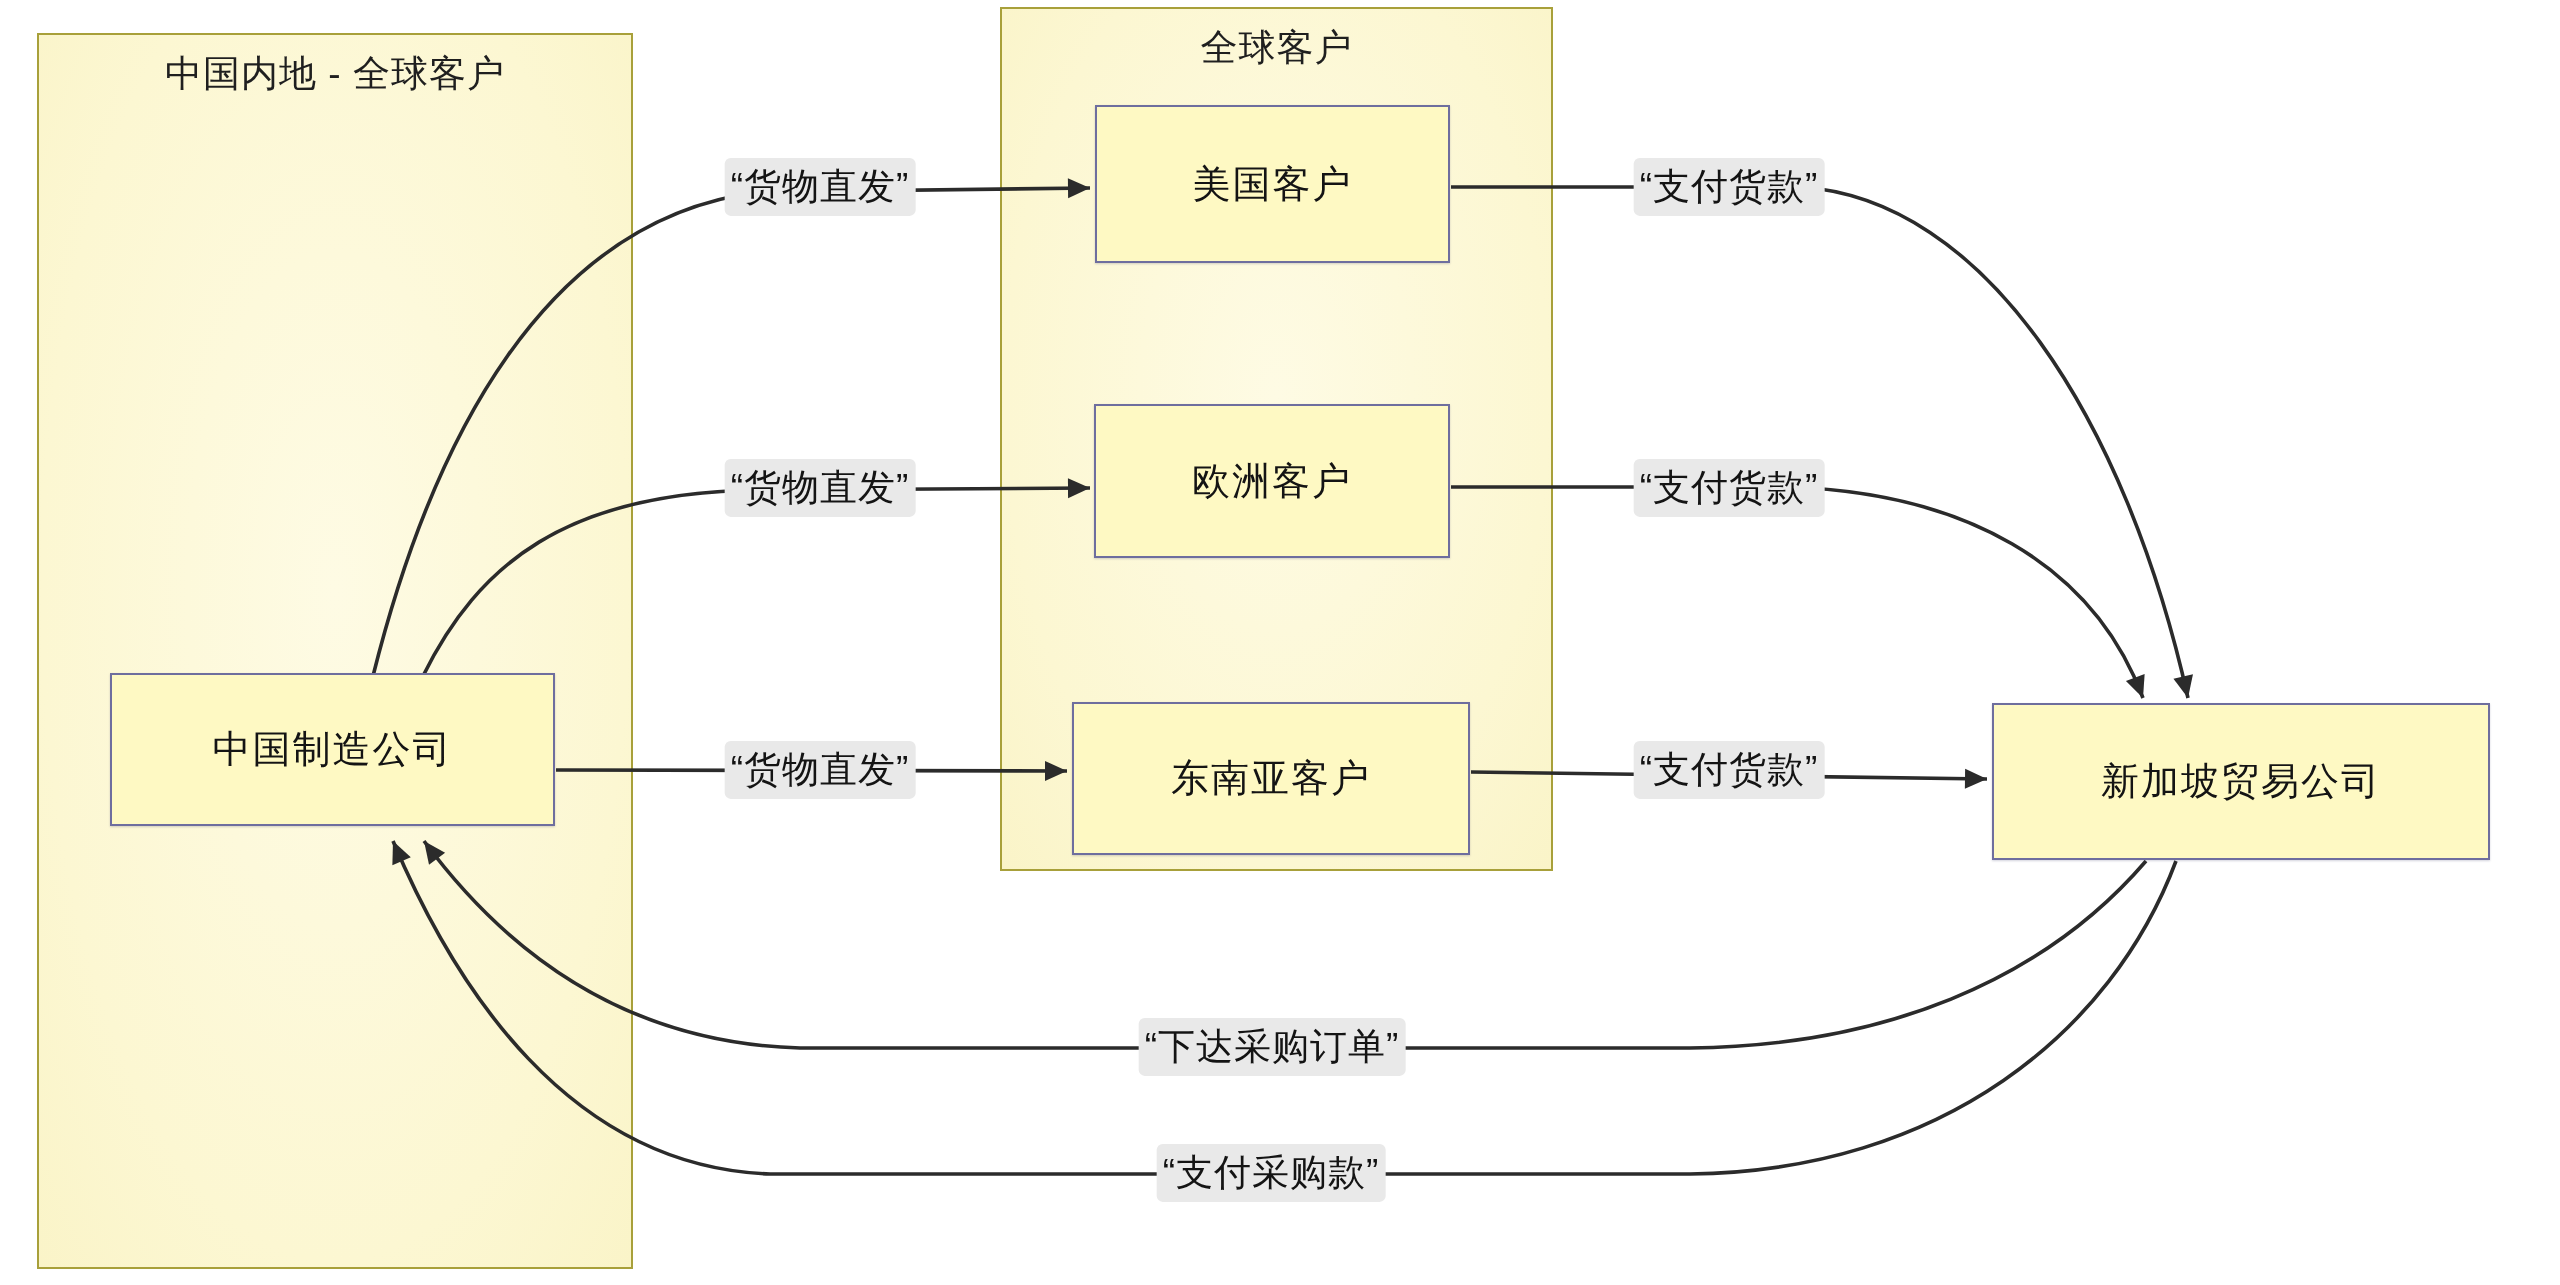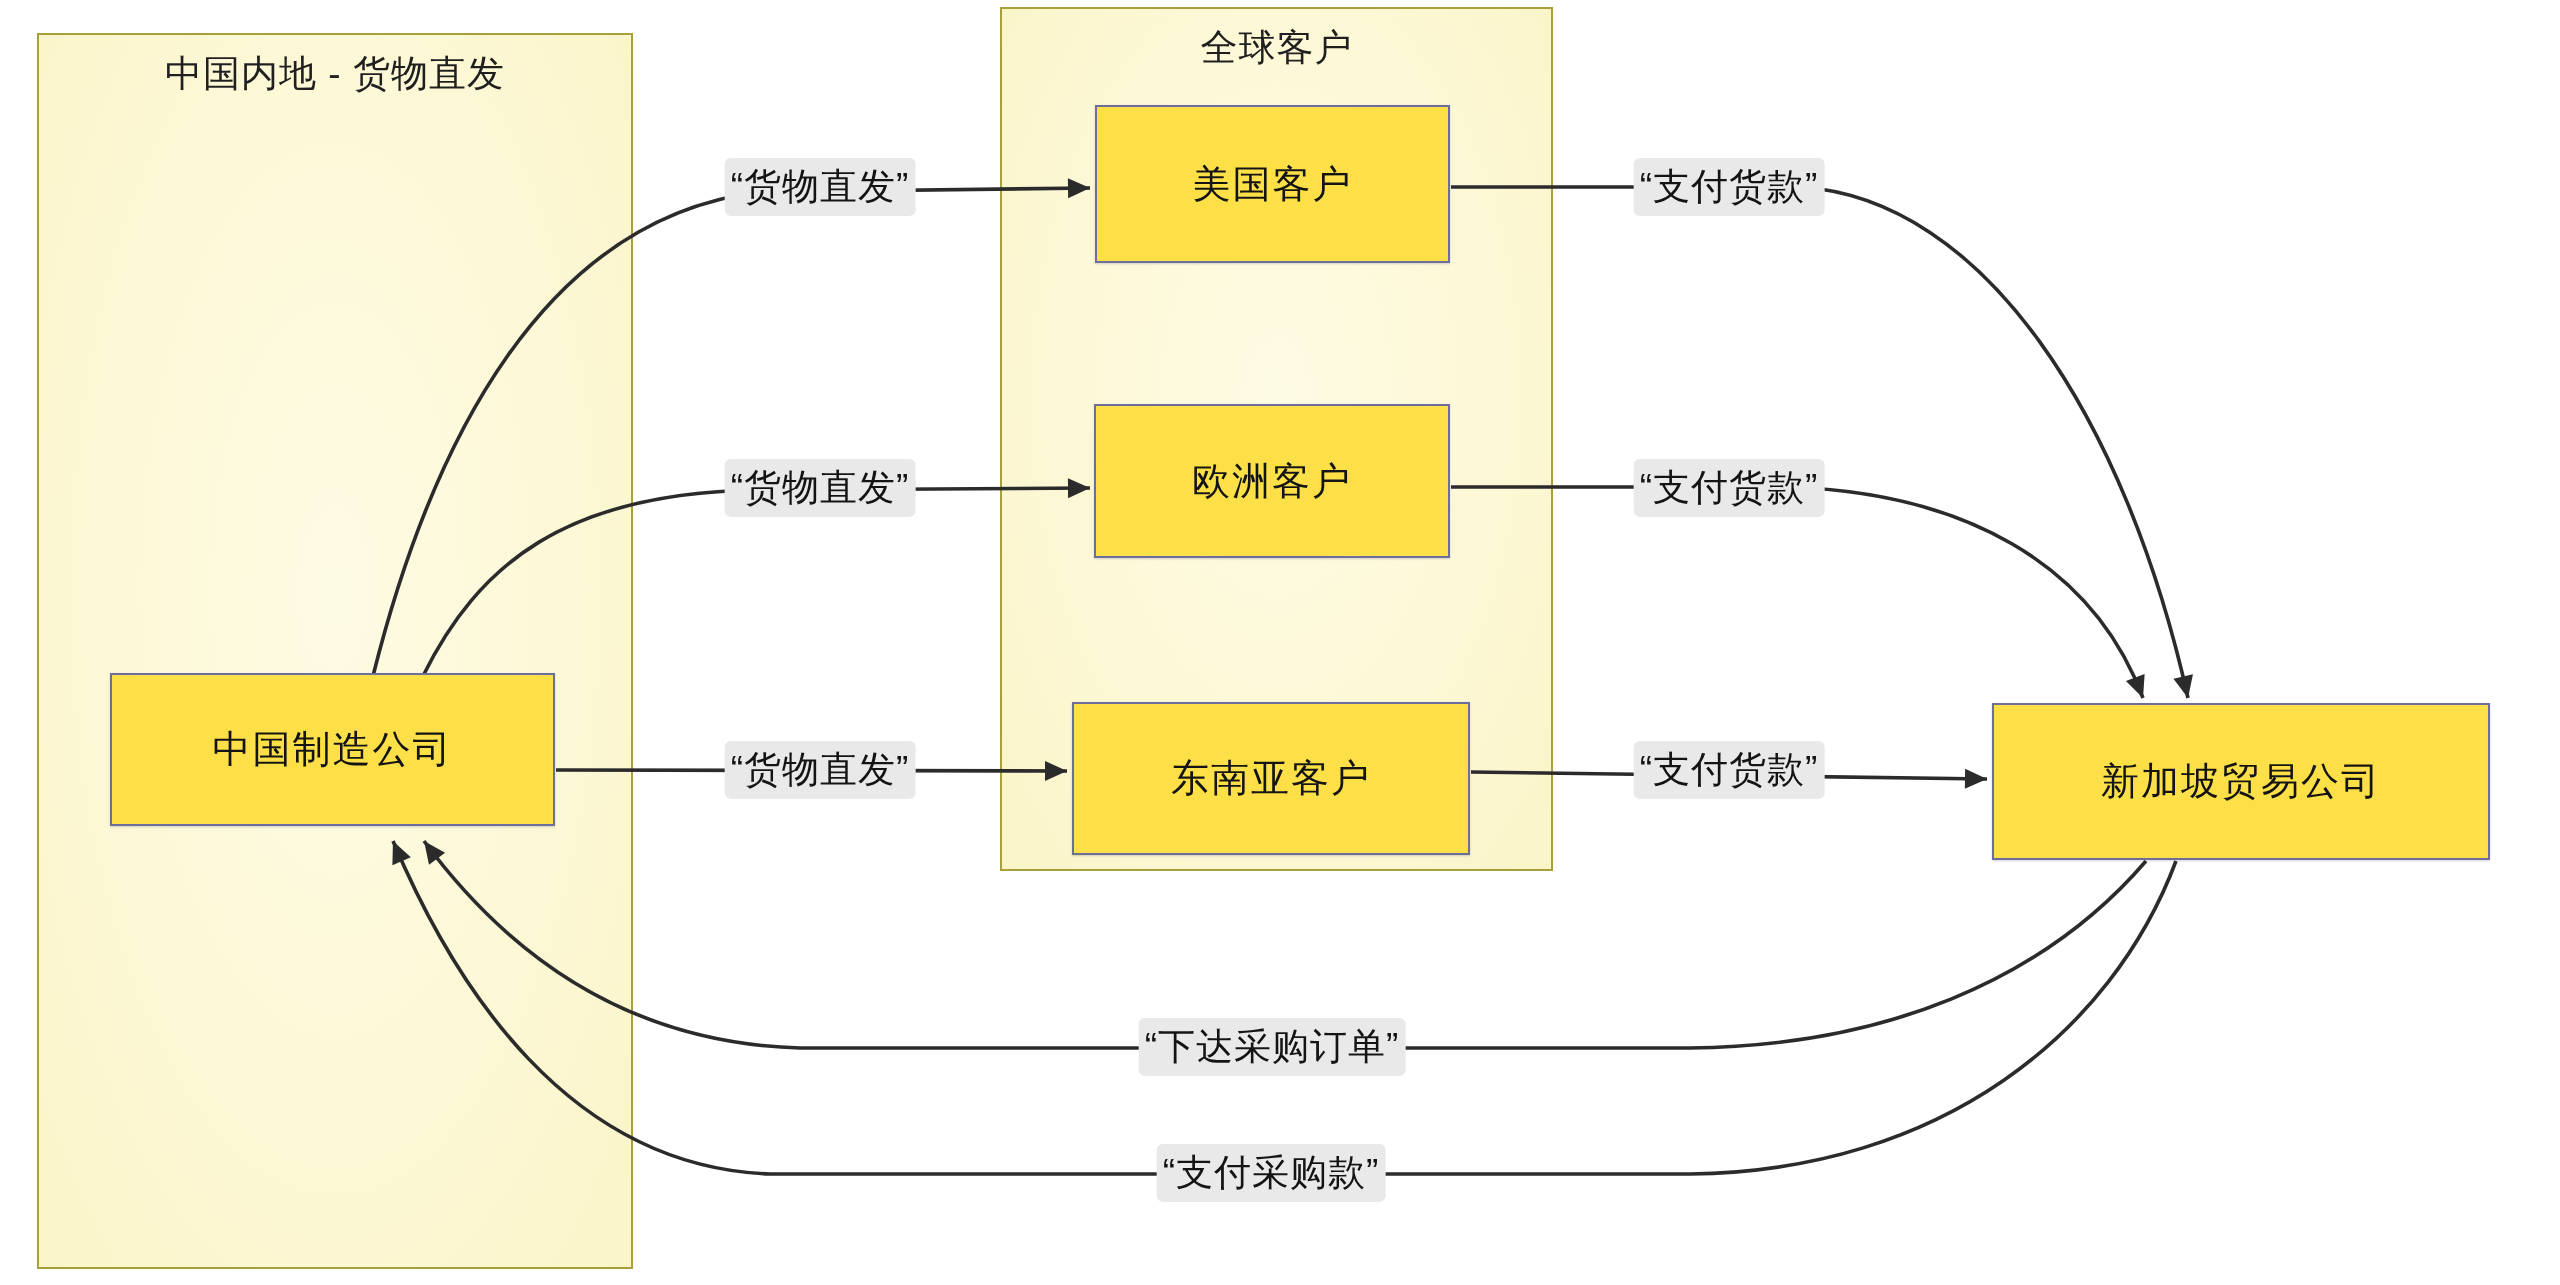--- a/index.html
+++ b/index.html
@@ -24,21 +24,21 @@
     font-size:37px;
     color:#1f1f1f;
     letter-spacing:1px;
   }
   #edges{
     position:absolute;left:0;top:0;
     z-index:2;
   }
   .node{
     position:absolute;
-    background:#fde047;
+    background:#fef9c3;
     border:2.5px solid #6e6e9e;
     box-sizing:border-box;
     display:flex;align-items:center;justify-content:center;
     font-size:38px;
     color:#141414;
     letter-spacing:2px;
     z-index:4;
     box-shadow:0 1px 2px rgba(80,80,120,0.25);
   }
   .edge-label{
@@ -54,21 +54,21 @@
     line-height:1.25;
     border-radius:6px;
   }
 </style>
 </head>
 <body>
 
 <div id="canvas">
 
   <div class="region" style="left:37px;top:33px;width:596px;height:1236px;">
-    <div class="region-title">中国内地 - 货物直发</div>
+    <div class="region-title">中国内地 - 全球客户</div>
   </div>
 
   <div class="region" style="left:1000px;top:7px;width:553px;height:864px;">
     <div class="region-title">全球客户</div>
   </div>
 
 
   <svg id="edges" width="2560" height="1285" viewBox="0 0 2560 1285">
     <defs>
       <marker id="arrow" viewBox="0 0 26 24" refX="24" refY="12" markerWidth="26" markerHeight="24" markerUnits="userSpaceOnUse" orient="auto">

